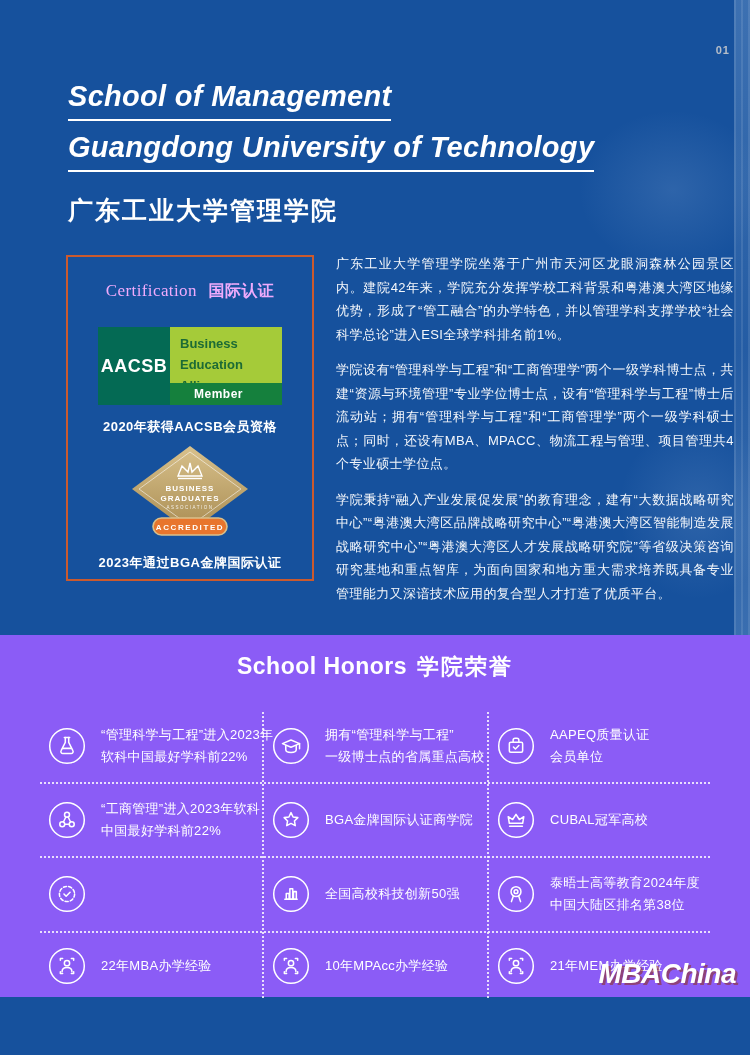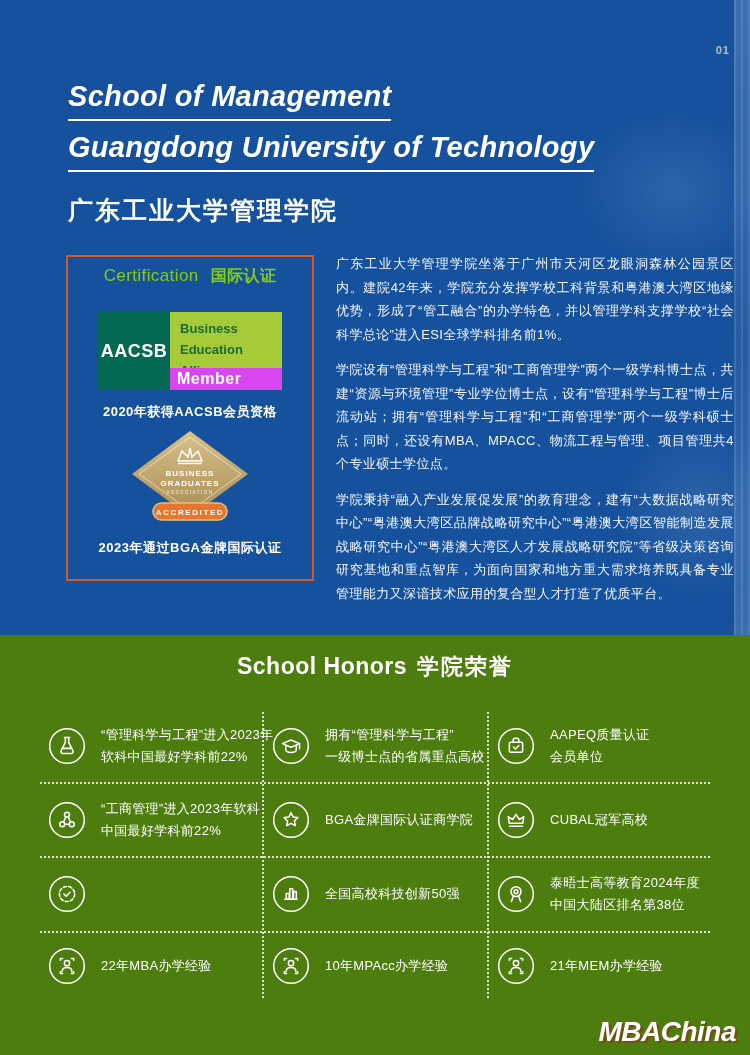--- a/index.html
+++ b/index.html
@@ -23,43 +23,43 @@
     color:rgba(235,225,215,.75); letter-spacing:1px; }
 
   .header { position:absolute; left:50px; top:82px; }
   .title-en { font-size:29px; font-weight:700; color:#ffffff; letter-spacing:.3px; line-height:1; }
   .title-en .tline { display:inline-block; border-bottom:2px solid #ffffff; padding-bottom:8px; margin-bottom:12px;font-style:italic; }
   .title-cn { margin-top:10px; font-size:25px; font-weight:700; color:#ffffff; letter-spacing:2px; }
 
   
   .cert-box { position:absolute; left:48px; top:255px; width:248px; height:326px;
     border:2px solid #CB5A2E; display:flex; flex-direction:column; align-items:center; }
-  .cert-title { margin-top:9px; color:#84cc16; font-size:17px; letter-spacing:.4px; }
+  .cert-title { margin-top:24px; color:#f0abfc; font-size:17px; letter-spacing:.4px;font-family:Liberation Serif, serif; }
   .cert-title .en { font-weight:400; }
   .cert-title .cn { font-weight:700; margin-left:7px; font-size:16px; }
 
   .aacsb-badge { margin-top:25px; width:184px; height:78px; display:flex; }
   .aacsb-left { width:72px; height:78px; background:#046A54; display:flex; align-items:center; justify-content:center; }
   .aacsb-left span { color:#ffffff; font-weight:700; font-size:18px; letter-spacing:.5px; }
   .aacsb-right { width:112px; height:78px; display:flex; flex-direction:column; }
   .aacsb-alliance { height:56px; background:#A5CB39; color:#1C6B35; font-weight:700; font-size:13px;
     line-height:21px; padding:6px 0 0 10px; }
-  .aacsb-member { height:22px; background:#d946ef; color:#ffffff; font-weight:700; font-size:16px;
-    display:flex; align-items:center; padding-left:7px; letter-spacing:.5px; }
+  .aacsb-member { height:22px; background:#15803d; color:#ffffff; font-weight:700; font-size:12px;
+    display:flex; align-items:center; padding-left:24px; letter-spacing:.5px; }
   .cert-caption { margin-top:13px; color:#ffffff; font-size:13px; font-weight:700; letter-spacing:.5px; }
 
   .bga-wrap { margin-top:8px; }
   .bga-caption { margin-top:2px; color:#ffffff; font-size:13px; font-weight:700; letter-spacing:.5px; }
 
   
   .about { position:absolute; left:318px; top:252px; width:398px; color:#f4f7fb; }
   .about p { font-size:13px; line-height:23.5px; letter-spacing:.4px; text-align:justify; margin-bottom:12px; }
 
   
-  .orange-section { position:absolute; left:0; top:635px; width:750px; height:420px; background:#4d7c0f; }
+  .orange-section { position:absolute; left:0; top:635px; width:750px; height:362px; background:#8b5cf6; }
   .honors-title { position:absolute; top:17px; left:0; width:750px; text-align:center; color:#ffffff; }
   .honors-title .en { font-size:23px; font-weight:700; letter-spacing:.5px; }
   .honors-title .cn { font-size:22px; font-weight:700; margin-left:10px; letter-spacing:2px; }
 
   .hline { position:absolute; left:40px; width:670px; height:0; border-top:2px dotted rgba(255,255,255,.8); }
   .vline { position:absolute; top:77px; height:286px; width:0; border-left:2px dotted rgba(255,255,255,.8); }
 
   .honor-cell { position:absolute; display:flex; align-items:center; gap:15px; transform:translateY(-50%); }
   .honor-cell .icon { flex:0 0 38px; width:38px; height:38px; }
   .honor-text { color:#ffffff; font-size:13px; line-height:22px; font-weight:400; letter-spacing:.3px; white-space:nowrap; }

